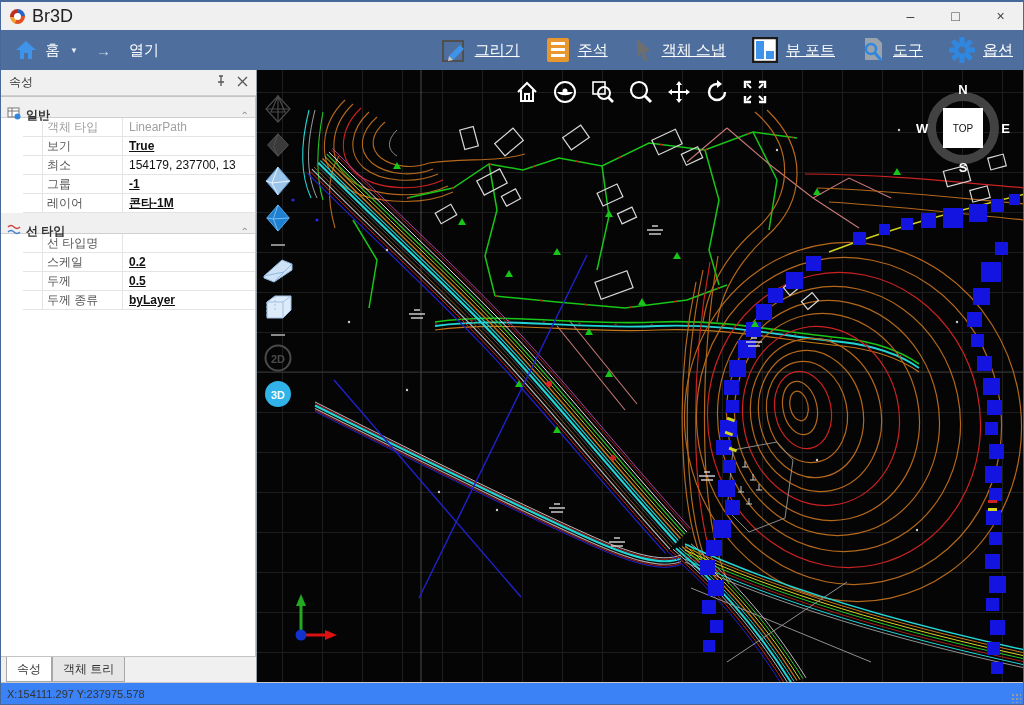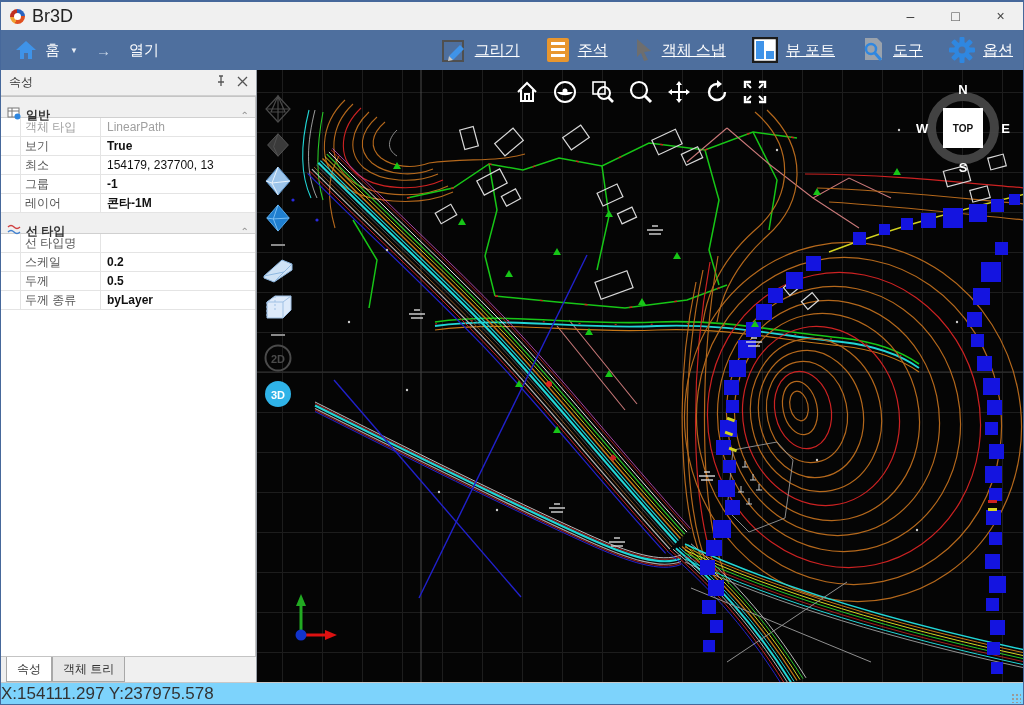--- a/index.html
+++ b/index.html
@@ -34,25 +34,25 @@
 
   
   #panel { width:256px; background:#f0f0f0; border-right:1px solid #9aa0a8; display:flex; flex-direction:column; }
   #panel-header { height:26px; display:flex; align-items:center; padding:0 8px; font-size:12px; color:#333;
                   border-bottom:1px solid #d0d0d0; }
   #panel-header .sp { margin-left:auto; display:flex; gap:10px; align-items:center; }
   #prop-table { background:#fff; border:1px solid #c4c4c4; border-left:none; flex:1; overflow:hidden; font-size:12px; }
   .sec-header { height:21px; background:#f0f0f0; display:flex; align-items:center; gap:5px; padding:16px 6px 0 6px;
                 border-bottom:1px solid #d0d0d0; font-weight:bold; color:#333; }
   .sec-header .chev { margin-left:auto; color:#999; font-size:10px; }
-  .prow { display:grid; grid-template-columns:20px 80px 1fr; height:19px; border-bottom:1px solid #e4e4e4; }
+  .prow { display:grid; grid-template-columns:20px 80px 1fr; height:19px; border-bottom:1px solid #e4e4e4;margin-left:22px; }
   .prow .ind { border-right:1px solid #e4e4e4; }
   .prow .lab { display:flex; align-items:center; padding-left:4px; color:#555; border-right:1px solid #e4e4e4; }
   .prow .val { display:flex; align-items:center; padding-left:6px; color:#111; }
-  .prow .val.bold { font-weight:bold; }
+  .prow .val.bold { font-weight:bold;text-decoration:underline; }
   .prow.muted .lab, .prow.muted .val { color:#a0a0a0; }
   #panel-tabs { height:25px; display:flex; align-items:stretch; padding-left:5px; gap:0; background:#f0f0f0; }
   .ptab { border:1px solid #a8a8a8; border-top:none; padding:0 10px; font-size:12px; color:#333;
           display:flex; align-items:center; background:#e6e6e6; cursor:default; }
   .ptab.active { background:#fff; }
 
   
   #viewport { position:relative; flex:1; background:#050505; overflow:hidden;
     background-image:linear-gradient(#1d1d1d 1px,transparent 1px),linear-gradient(90deg,#1d1d1d 1px,transparent 1px);
     background-size:40px 40px; background-position:25px 22px; }
@@ -61,30 +61,30 @@
   
   #nav-icons { position:absolute; left:256px; top:8px; display:flex; gap:11px; }
   .nav-btn { width:27px; height:28px; display:flex; align-items:center; justify-content:center; cursor:pointer; }
   #left-tools { position:absolute; left:3px; top:22px; width:36px; display:flex; flex-direction:column; align-items:center; }
   .ltool { margin:2px 0; cursor:pointer; }
   .lsep { width:14px; height:2px; background:#8a8a8a; margin:6px 0; }
   #compass { position:absolute; left:662px; top:14px; width:88px; height:88px; }
   #compass-ring { position:absolute; left:8px; top:8px; width:72px; height:72px; border-radius:50%;
                   border:9px solid rgba(72,72,72,.92); }
   #compass-top { position:absolute; left:24px; top:24px; width:40px; height:40px; background:#fff;
-                 display:flex; align-items:center; justify-content:center; font-size:10px; font-weight:bold; color:#111; cursor:pointer; }
+                 display:flex; align-items:center; justify-content:center; font-size:10px; font-weight:normal; color:#111; cursor:pointer; }
   .cdir { position:absolute; color:#fff; font-weight:bold; font-size:13px; }
   #c-n { left:50%; top:-2px; transform:translateX(-50%); }
   #c-s { left:50%; bottom:-3px; transform:translateX(-50%); }
   #c-w { left:-3px; top:50%; transform:translateY(-50%); }
   #c-e { right:-3px; top:50%; transform:translateY(-50%); }
 
   
-  #statusbar { height:23px; background:#7dd3fc; border-top:1px solid #c8c8c8; display:flex; align-items:center;
-               font-size:17px; color:#333; position:relative; }
+  #statusbar { height:23px; background:#3b82f6; border-top:1px solid #c8c8c8; display:flex; align-items:center;
+               padding-left:6px; font-size:11px; color:#333; position:relative; }
   #grip { position:absolute; right:2px; bottom:2px; width:10px; height:10px;
           background-image:radial-gradient(#9a9a9a 1px,transparent 1.2px); background-size:4px 4px; }
 </style>
 </head>
 <body>
 
 <div id="window">
 
   <div id="titlebar">
     <div id="app-logo"></div>

